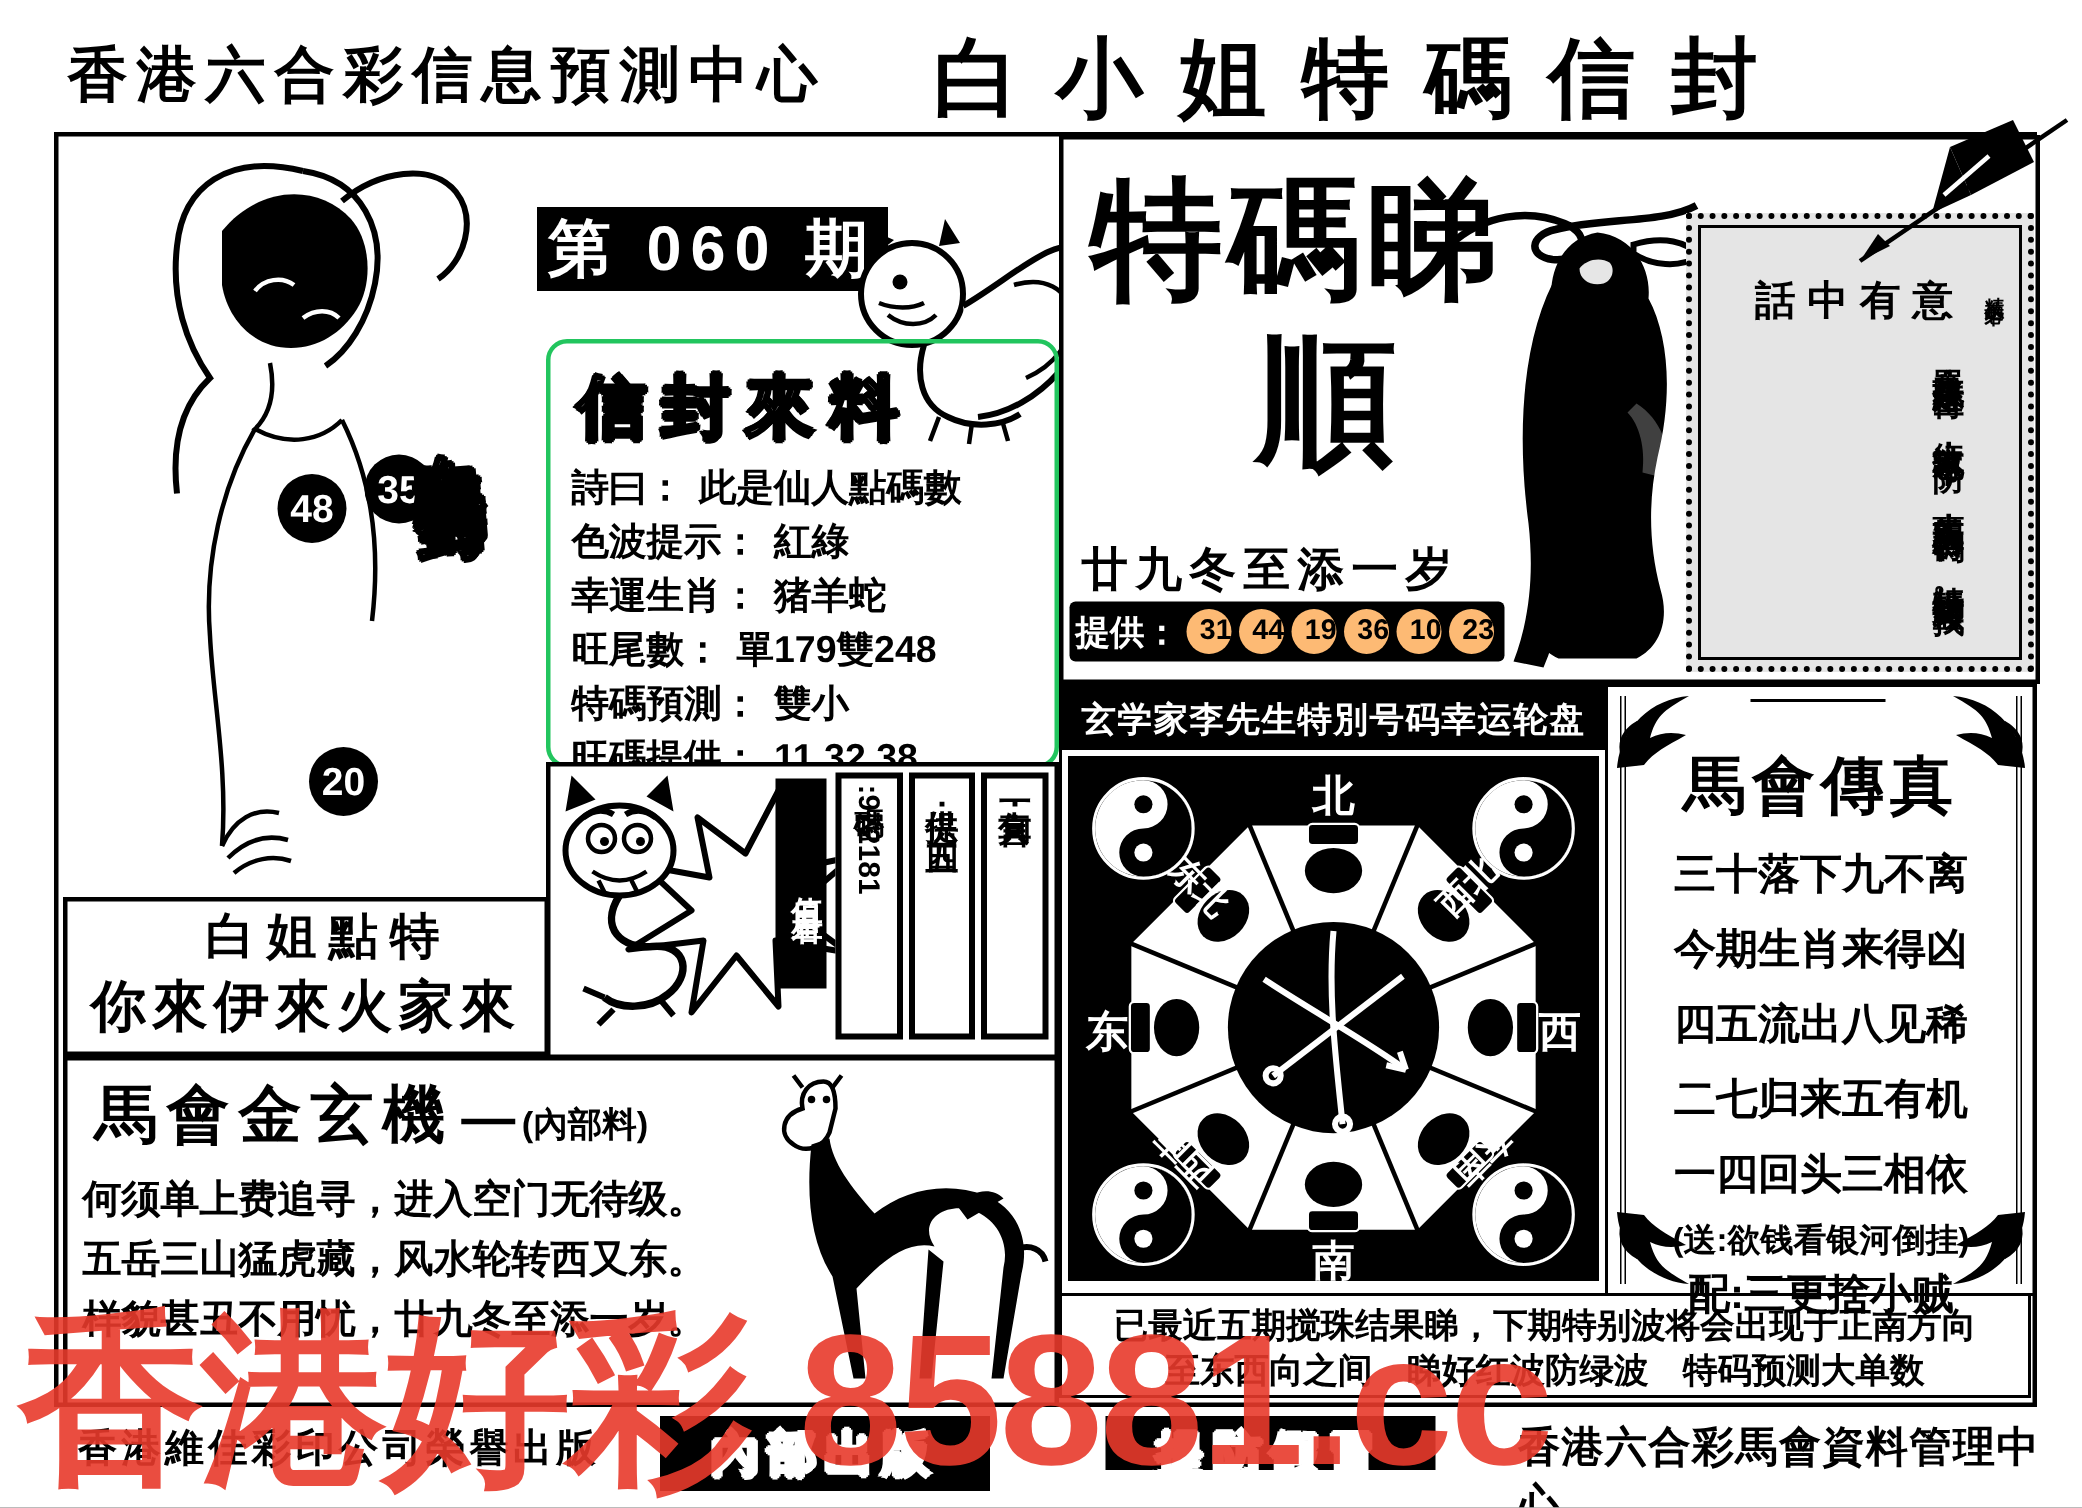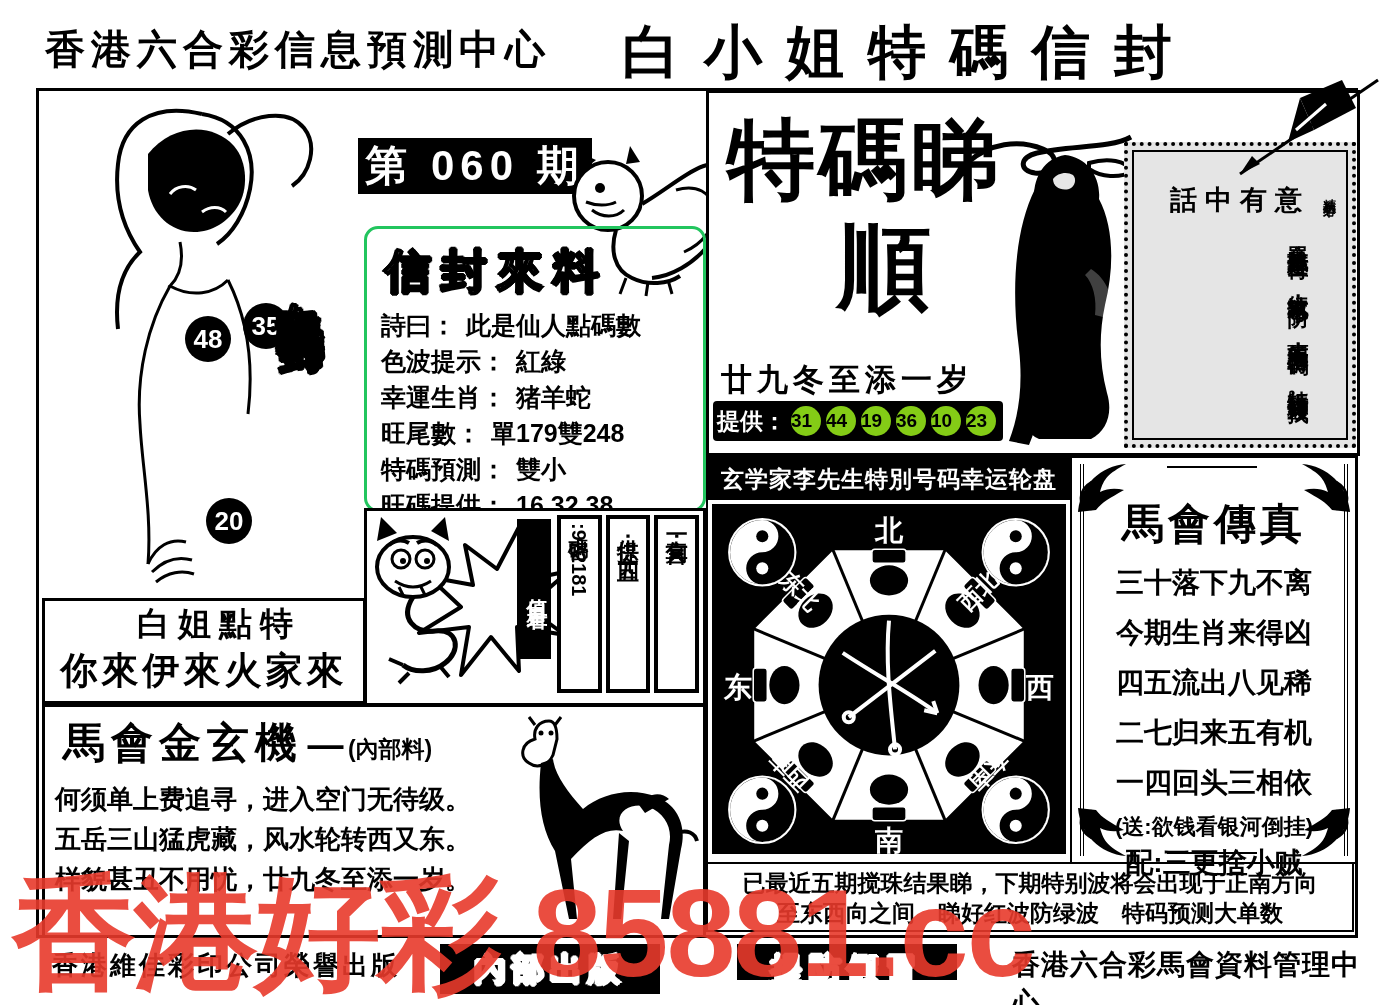--- a/index.html
+++ b/index.html
@@ -10,22 +10,22 @@
   .b{font-weight:800;}
   .xb{font-weight:900;}
   .ctr{text-align:center;}
   .outl{color:#fff;-webkit-text-stroke:2px #000;
         text-shadow:-2px 0 #000,2px 0 #000,0 -2px #000,0 2px #000,-1px -1px #000,1px 1px #000;}
   .outlw{color:#0f766e;-webkit-text-stroke:2px #fff;
         text-shadow:-2px 0 #fff,2px 0 #fff,0 -2px #fff,0 2px #fff;}
   .vert{writing-mode:vertical-rl;text-orientation:mixed;}
   .ball{background:#000;color:#fff;border-radius:50%;width:46px;height:46px;
         line-height:46px;text-align:center;font-size:26px;font-weight:900;}
-  .numball{background:#84cc16;color:#000;border-radius:50%;width:30px;height:30px;
-        line-height:30px;text-align:left;font-size:19px;font-weight:900;margin-left:5px;flex:0 0 auto;}
+  .numball{background:#fdba74;color:#000;border-radius:50%;width:30px;height:30px;
+        line-height:30px;text-align:right;font-size:19px;font-weight:900;margin-left:5px;flex:0 0 auto;}
   .blackbar{background:#000;color:#fff;}
   .tile{border:4px solid #000;writing-mode:vertical-rl;text-orientation:mixed;
         font-weight:800;display:flex;align-items:center;padding-top:4px;background:#fff;}
   .envrow{font-size:25px;font-weight:700;line-height:36px;white-space:nowrap;}
   .envrow .val{margin-left:10px;}
   .stampcols{writing-mode:vertical-rl;text-orientation:mixed;font-size:21px;font-weight:700;
         display:flex;justify-content:space-between;}
   .stampcols div{height:100%;letter-spacing:2px;}
   .faxline{font-size:28px;font-weight:800;text-align:center;line-height:50px;white-space:nowrap;}
   .wm{color:#e83a2c;opacity:.9;font-weight:900;white-space:nowrap;z-index:40;pointer-events:none;
@@ -90,21 +90,21 @@
       <div class="envrow">
         <span>幸運生肖：</span><span class="val">猪羊蛇</span>
       </div>
       <div class="envrow">
         <span>旺尾數：</span><span class="val">單179雙248</span>
       </div>
       <div class="envrow">
         <span>特碼預測：</span><span class="val">雙小</span>
       </div>
       <div class="envrow">
-        <span>旺碼提供：</span><span class="val">16 32 38</span>
+        <span>旺碼提供：</span><span class="val">11 32 38</span>
       </div>
     </div>
   </div>
 
   <div class="abs box" style="left:364px;top:508px;width:336px;height:192px;">
     <svg class="abs" style="left:2px;top:4px;" width="210" height="180" viewBox="0 0 210 180">
       <path d="M150 12 L128 54 L96 30 L104 70 L60 62 L92 92 L50 118 L100 112 L92 160 L122 122 L150 156 L148 112 L196 120 L158 92 L200 56 L152 66 Z" fill="#fff" stroke="#000" stroke-width="4" stroke-linejoin="round"></path>
       <path d="M28 18 L12 2 L8 26 Z M62 16 L76 2 L80 26 Z" fill="#000"></path>
       <ellipse cx="44" cy="52" rx="36" ry="30" fill="#fff" stroke="#000" stroke-width="4"></ellipse>
       <circle cx="32" cy="44" r="9" fill="#fff" stroke="#000" stroke-width="3"></circle>

